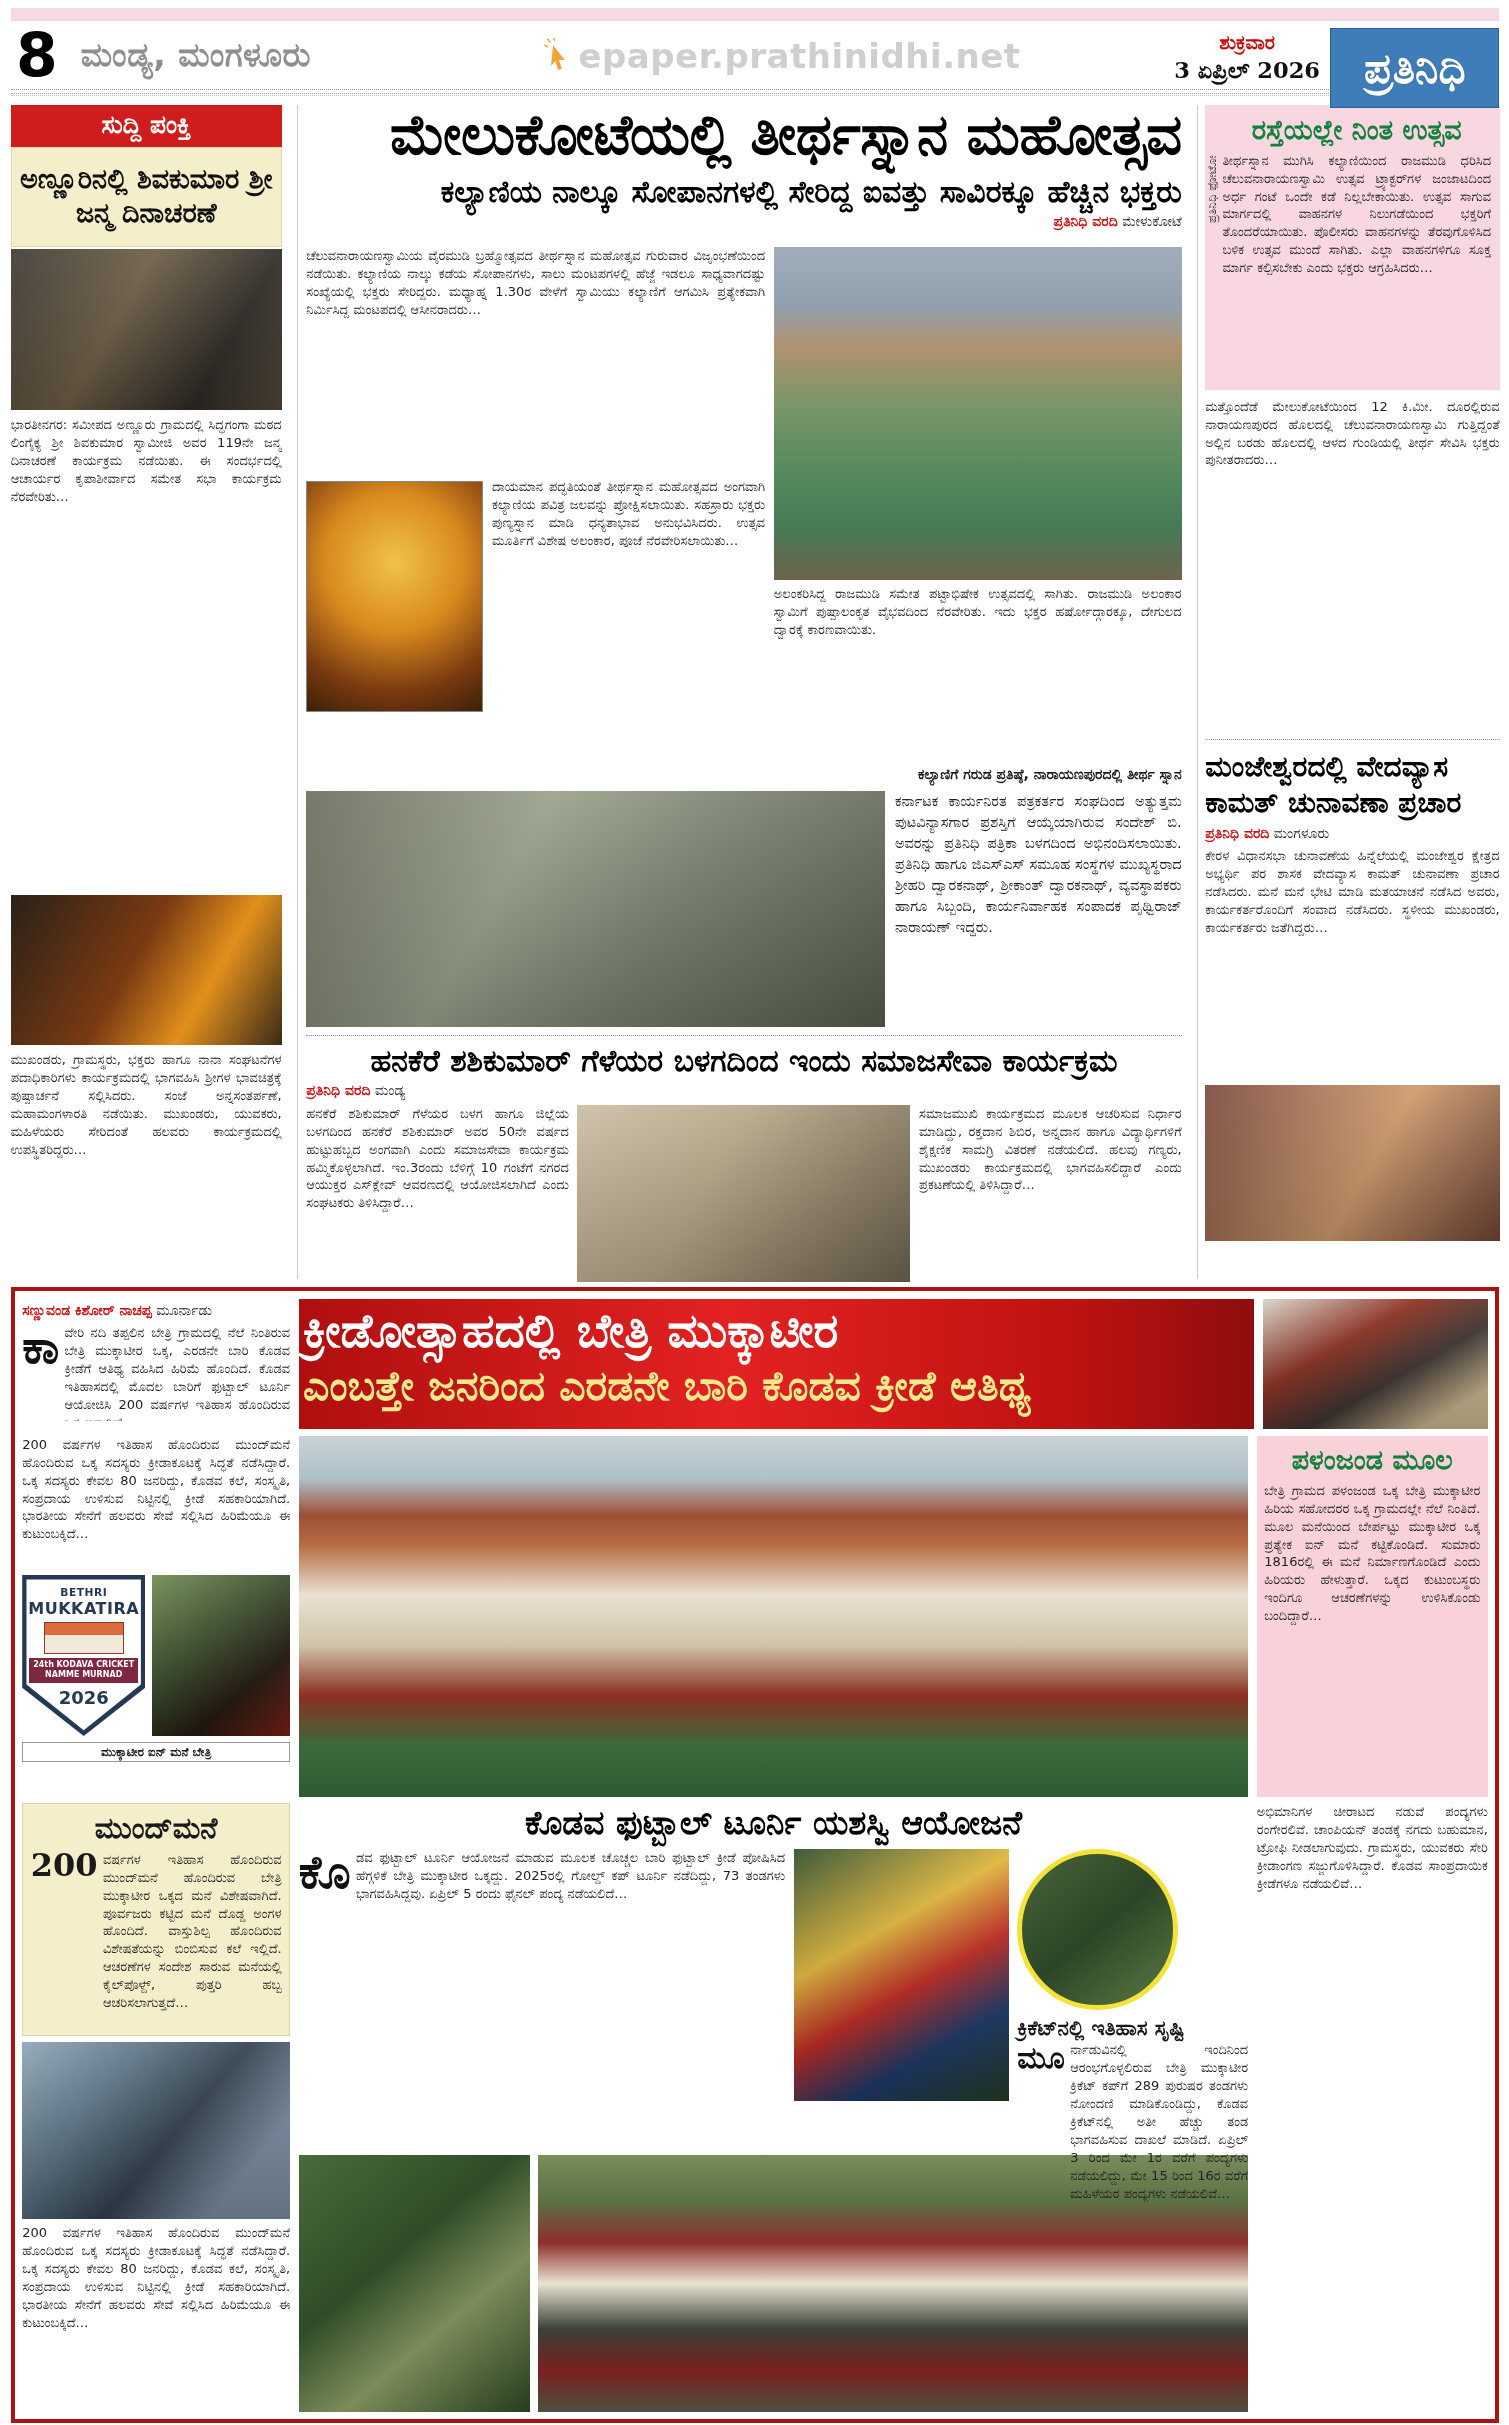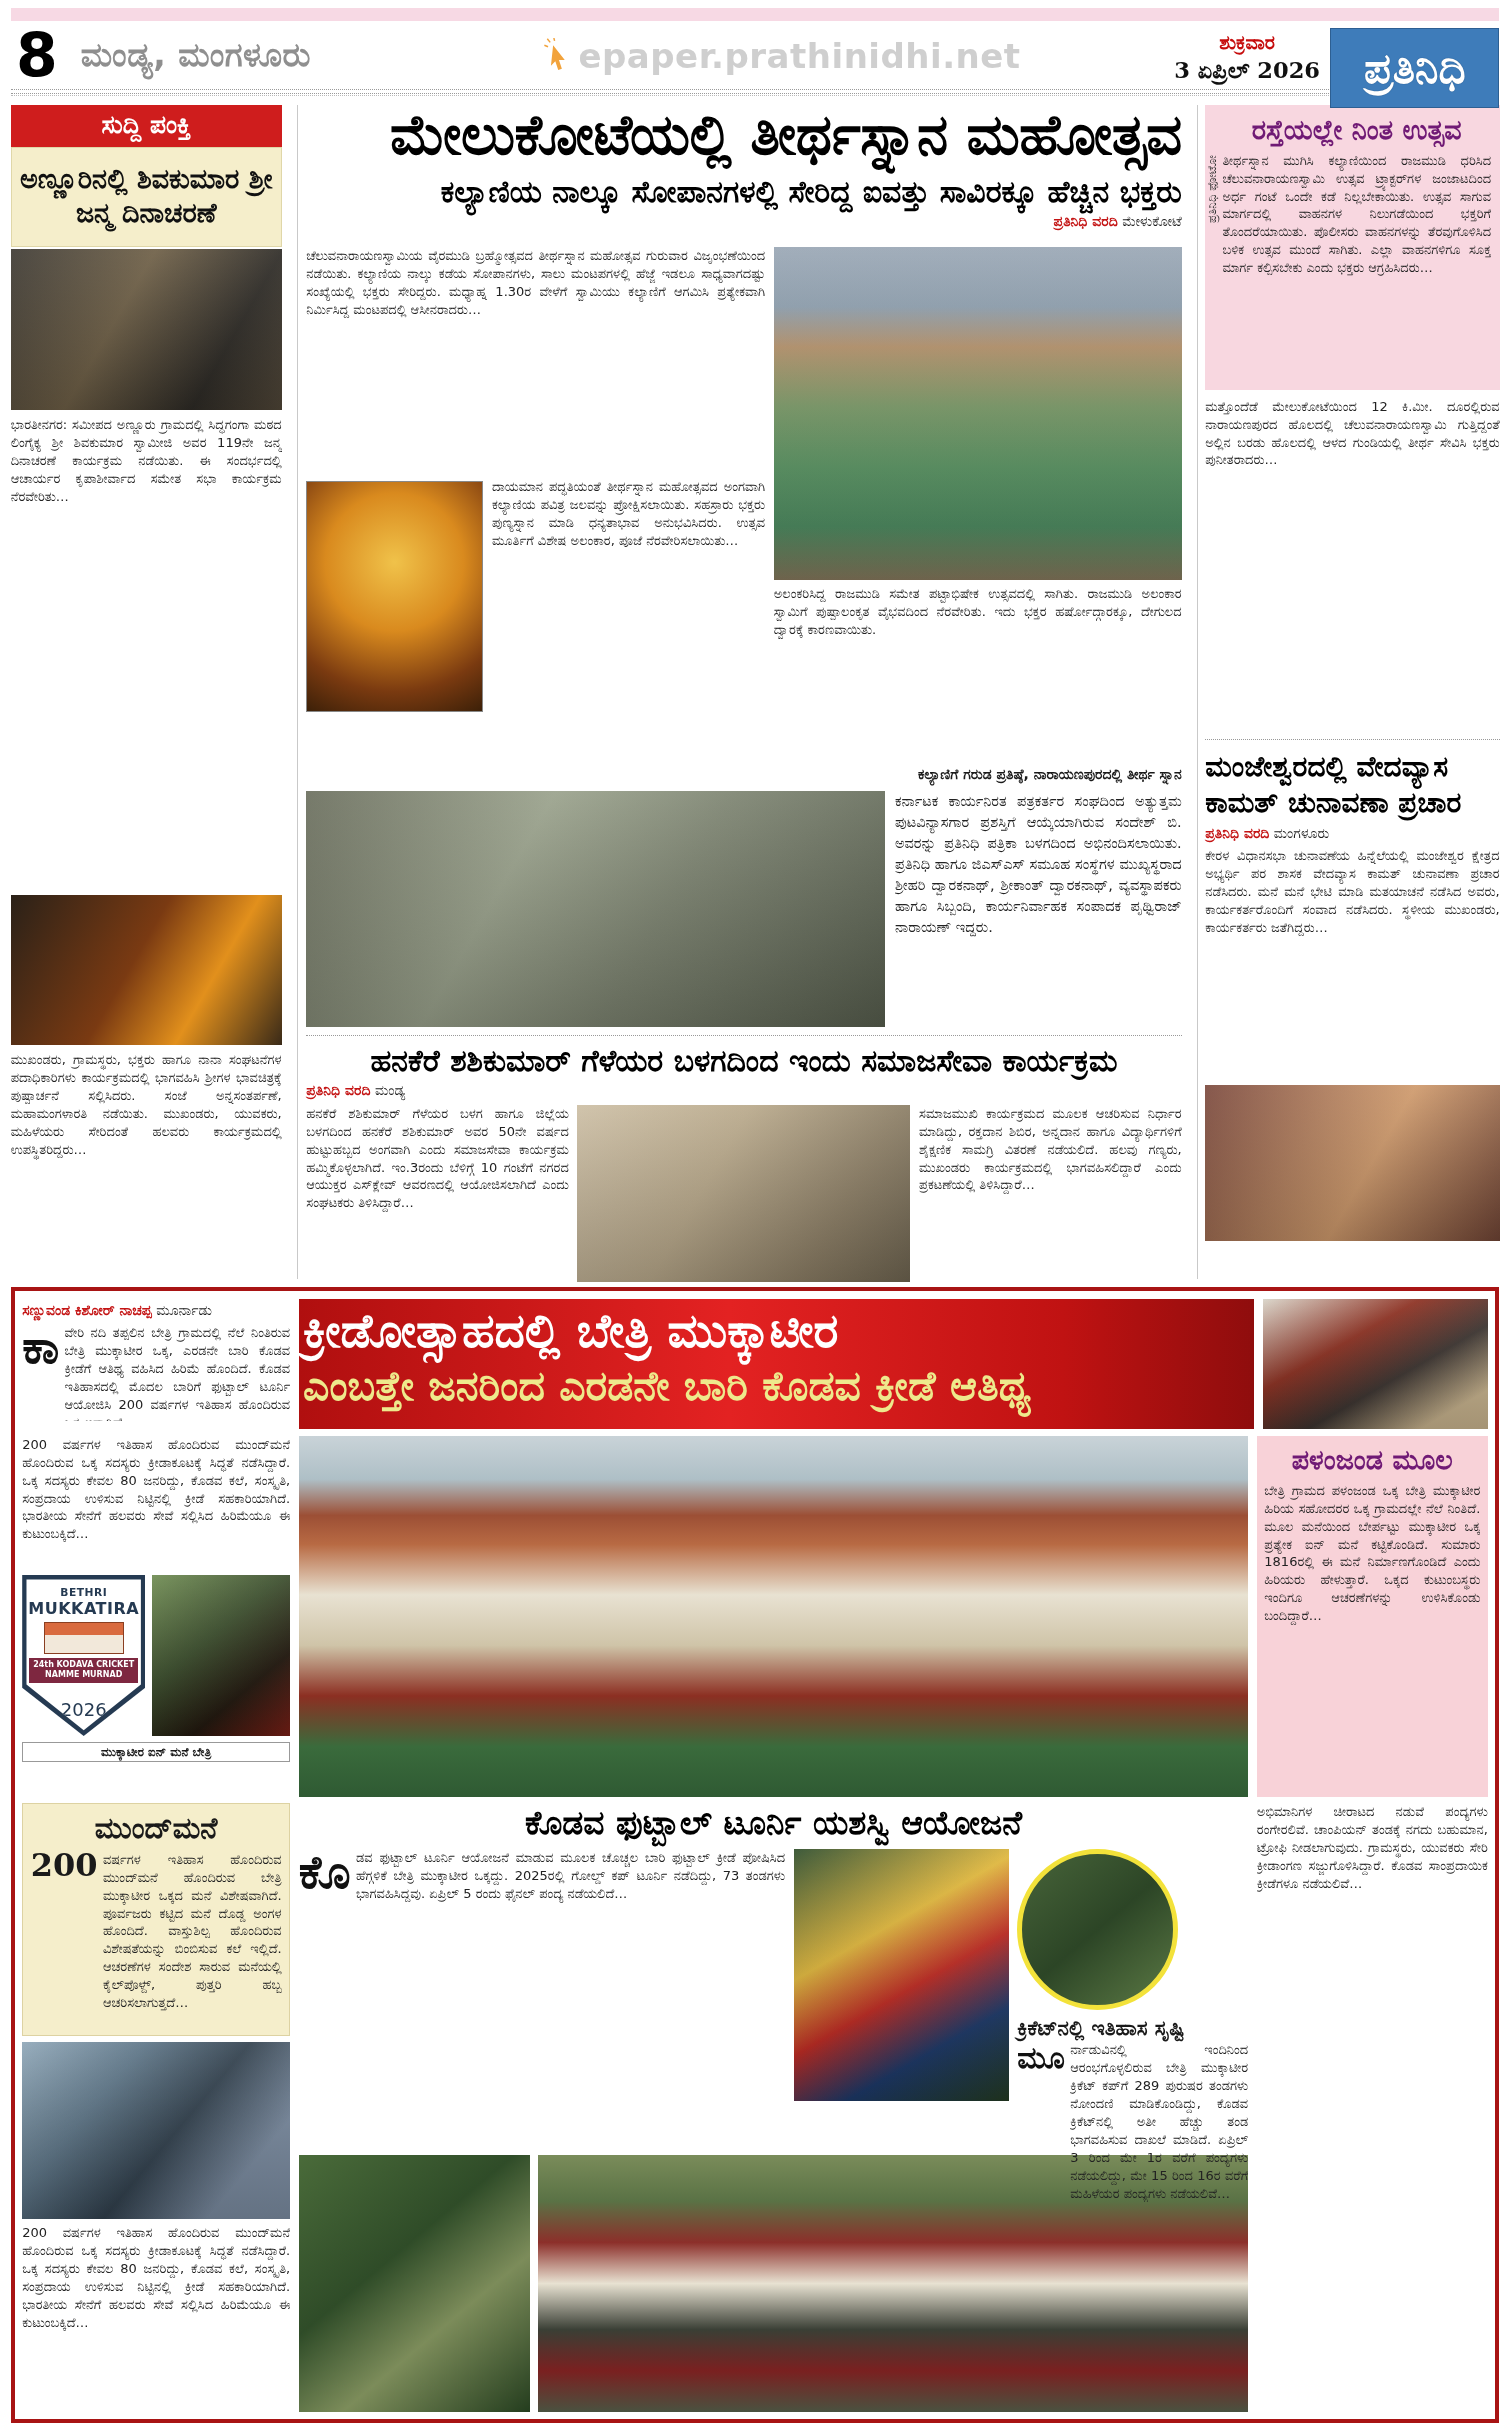--- a/index.html
+++ b/index.html
@@ -51,21 +51,21 @@
   .felicitation { display:flex; gap:9.7px; margin-top:5.4px; height:252px; }
   .felic-photo { width:579px; height:236px; background:linear-gradient(120deg,#6b6f5e,#9aa28c 35%,#7d8471 60%,#565d4d); }
   .felic-cap { flex:1; font-size:14.5px; line-height:1.45; text-align:justify; color:#222; overflow:hidden; }
   .hanakere { margin-top:7.5px; border-top:1.1px dotted #999; padding-top:7.5px; }
   .hanakere-head { font-weight:bold; font-size:30px; text-align:center; color:#000; }
   .hanakere-body { display:flex; gap:8.6px; margin-top:5.4px; height:193px; }
   .hanakere-photo { width:333px; height:177px; flex:none; background:linear-gradient(120deg,#cdbfa5,#b9a98b 40%,#8d7f66 75%,#6e6450); }
   .col-right { width:303px; flex:none; }
   .vcap { writing-mode:vertical-rl; transform:rotate(180deg); font-size:11.8px; color:#333; height:118px; float:left; margin-right:3.2px; }
   .pink-box { background:#f8d7e0; padding:9.7px 8.6px 7.5px 8.6px; }
-  .pink-head { font-weight:bold; font-size:27px; text-align:center; color:#701a75; margin-bottom:5.4px; }
+  .pink-head { font-weight:bold; font-size:27px; text-align:center; color:#15803d; margin-bottom:5.4px; }
   .manj { border-top:1.1px dotted #999; margin-top:8.6px; padding-top:8.6px; }
   .manj-head { font-weight:bold; font-size:28px; line-height:1.3; color:#000; }
   .manj-photo { height:156px; margin-top:6.4px; background:linear-gradient(120deg,#7c4a3e,#b27f5d 35%,#cf9a6c 55%,#6e4334); }
 
   
   .bottom { margin:3.2px 10.7px 7.5px 10.7px; border:4.3px solid #a81414; height:1136px; padding:7.5px; display:flex; flex-direction:column; gap:6.4px; background:#fff; }
   .b-row1 { display:flex; gap:8.6px; height:134px; }
   .b-lead { width:268px; flex:none; }
   .dropcap { float:left; font-weight:bold; font-size:46px; line-height:.9; padding:3.2px 5.4px 0 0; color:#111; }
   .red-box { flex:1; background:linear-gradient(90deg,#b00f0f,#e32222 45%,#c01212 80%,#8f0d0d); text-align:left; padding:7.5px 4.3px; }
@@ -76,21 +76,21 @@
   .b-left2 { width:268px; flex:none; }
   .badge-wrap { display:flex; gap:6.4px; margin:5.4px 0; }
   .badge { width:123px; height:161px; flex:none; position:relative;
            clip-path:polygon(0 0,100% 0,100% 70%,50% 100%,0 70%); background:#253a52; padding:4.3px; }
   .badge-in { width:100%; height:100%; clip-path:polygon(0 0,100% 0,100% 69%,50% 99%,0 69%); background:#fff;
               display:flex; flex-direction:column; align-items:center; padding-top:6.4px; }
   .badge-top { color:#253a52; font-weight:bold; font-size:10.7px; letter-spacing:0.5px; }
   .badge-name { color:#253a52; font-weight:bold; font-size:16px; letter-spacing:0.5px; }
   .badge-house { width:80px; height:32px; margin:4.3px 0; background:linear-gradient(180deg,#d96b3f 0 40%,#f2e8da 40% 100%); border:1.1px solid #8a3f22; }
   .badge-ribbon { background:#7e2740; color:#fff; font-weight:bold; font-size:8px; text-align:center; width:95%; padding:2.1px 1.1px; line-height:1.25; }
-  .badge-year { color:#253a52; font-weight:normal; font-size:18px; margin-top:16px; }
+  .badge-year { color:#253a52; font-weight:bold; font-size:18px; margin-top:4px; }
   .post-photo { flex:1; background:linear-gradient(140deg,#6f8c52,#3c4f2d 40%,#23190f 70%,#7c1f16); }
   .badge-cap { background:#fff; border:0.5px solid #999; text-align:center; font-weight:bold; font-size:11.8px; padding:2.1px; }
   .house-photo { flex:1; background:
       linear-gradient(180deg,#c9d3d8 0%,#aebfc6 12%,#9c4f35 22%,#b86a43 30%,#e8e2d2 44%,#cfc4a8 58%,#8c2f22 72%,#3a6b3c 86%,#2f5a33 100%); }
   .palanjanda { width:231px; flex:none; background:#f8d2d8; padding:8.6px 7.5px; }
   .b-row3 { display:flex; gap:8.6px; flex:1; }
   .b-left3 { width:268px; flex:none; display:flex; flex-direction:column; gap:5.4px; }
   .mund-box { background:#f5eecb; border:0.5px solid #ddd2a2; padding:7.5px; }
   .mund-head { font-weight:bold; font-size:29px; text-align:center; margin-bottom:4.3px; }
   .mund-num { font-weight:bold; font-size:32px; font-family:"DejaVu Serif","Liberation Serif",serif; float:left; margin-right:5.4px; line-height:.9; }

